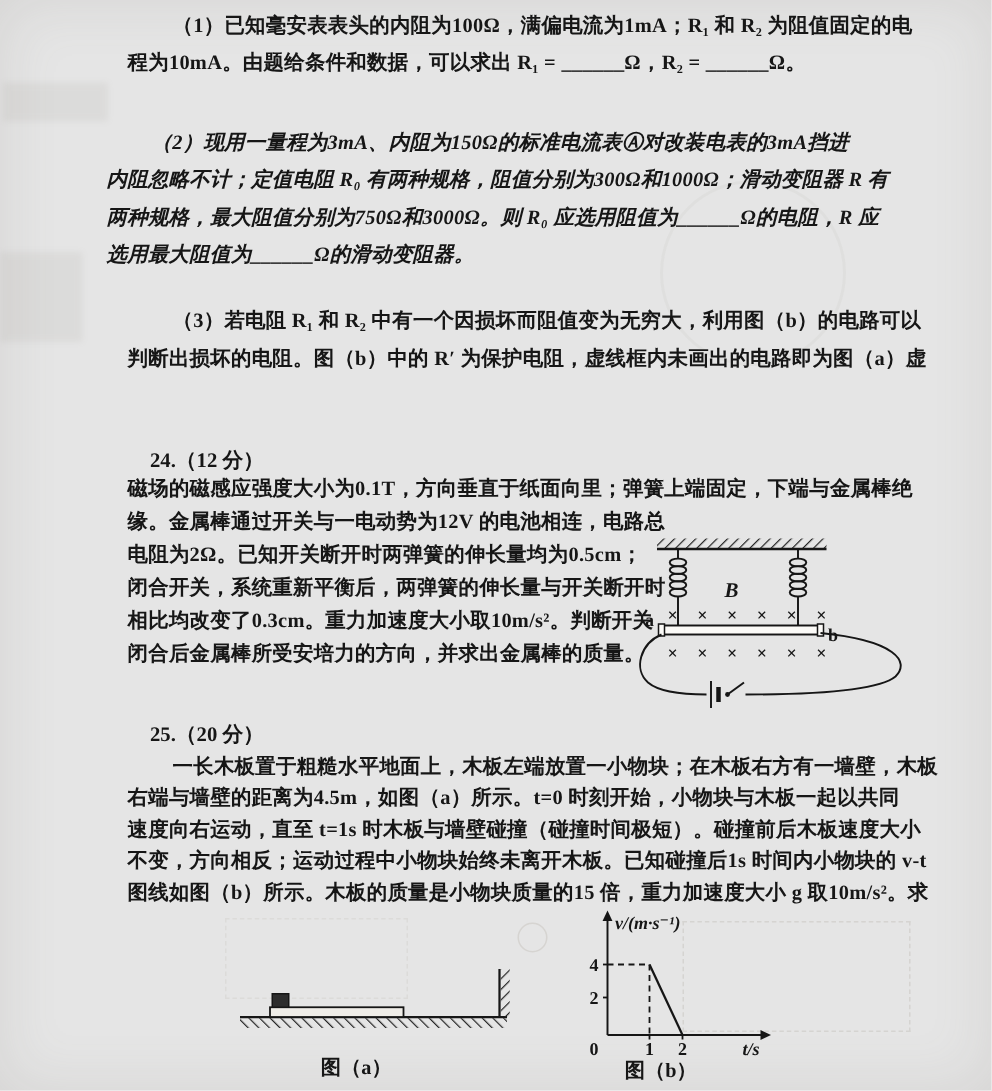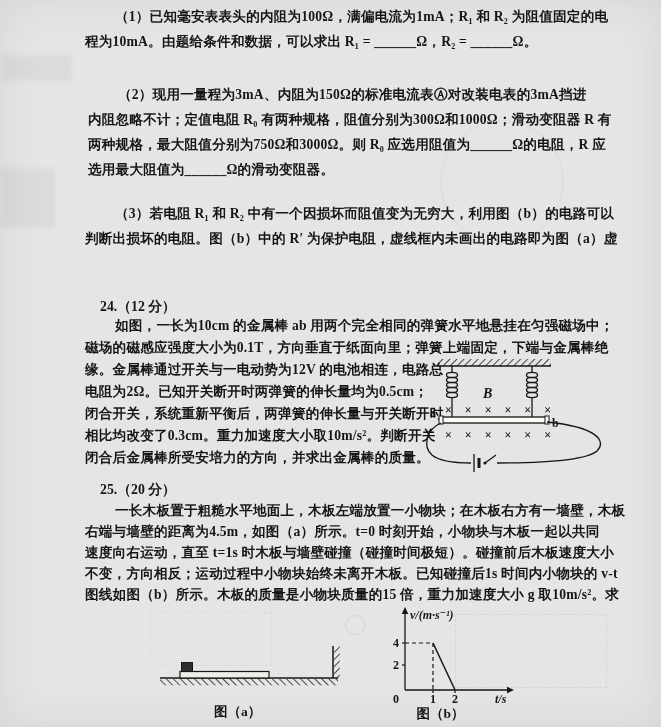--- a/index.html
+++ b/index.html
@@ -46,35 +46,34 @@
   <div class="ghost g-smudge" style="left:0px;top:168px;width:55px;height:60px;"></div>
   <div class="ghost g-box" style="left:455px;top:614px;width:150px;height:72px;"></div>
   <div class="ghost g-box" style="left:150px;top:612px;width:120px;height:52px;opacity:.2;"></div>
   <div class="ghost g-circle" style="left:345px;top:615px;width:18px;height:18px;"></div>
 
   <div class="para lh25" style="left:85px;top:4px;width:545px;">
     <div class="tl ind">（1）已知毫安表表头的内阻为100Ω，满偏电流为1mA；R₁ 和 R₂ 为阻值固定的电</div>
     <div class="tl">程为10mA。由题给条件和数据，可以求出 R₁ = ______Ω，R₂ = ______Ω。</div>
   </div>
 
-  <div class="para lh25" style="left:88px;top:82px;width:545px;">
+  <div class="para lh25" style="left:71px;top:82px;width:545px;font-style:italic;">
     <div class="tl ind">（2）现用一量程为3mA、内阻为150Ω的标准电流表Ⓐ对改装电表的3mA挡进</div>
     <div class="tl">内阻忽略不计；定值电阻 R₀ 有两种规格，阻值分别为300Ω和1000Ω；滑动变阻器 R 有</div>
     <div class="tl">两种规格，最大阻值分别为750Ω和3000Ω。则 R₀ 应选用阻值为______Ω的电阻，R 应</div>
     <div class="tl">选用最大阻值为______Ω的滑动变阻器。</div>
   </div>
 
   <div class="para lh25" style="left:85px;top:201px;width:545px;">
     <div class="tl ind">（3）若电阻 R₁ 和 R₂ 中有一个因损坏而阻值变为无穷大，利用图（b）的电路可以</div>
     <div class="tl">判断出损坏的电阻。图（b）中的 R′ 为保护电阻，虚线框内未画出的电路即为图（a）虚</div>
   </div>
 
   <div class="qnum" style="left:100px;top:298px;">24.（12 分）</div>
   <div class="para lh22" style="left:85px;top:315px;width:545px;">
-    <div class="tl ind">如图，一长为10cm 的金属棒 ab 用两个完全相同的弹簧水平地悬挂在匀强磁场中；</div>
     <div class="tl">磁场的磁感应强度大小为0.1T，方向垂直于纸面向里；弹簧上端固定，下端与金属棒绝</div>
     <div class="tl">缘。金属棒通过开关与一电动势为12V 的电池相连，电路总</div>
     <div class="tl">电阻为2Ω。已知开关断开时两弹簧的伸长量均为0.5cm；</div>
     <div class="tl">闭合开关，系统重新平衡后，两弹簧的伸长量与开关断开时</div>
     <div class="tl">相比均改变了0.3cm。重力加速度大小取10m/s²。判断开关</div>
     <div class="tl">闭合后金属棒所受安培力的方向，并求出金属棒的质量。</div>
   </div>
 
   <svg style="left:425px;top:355px;" width="195" height="122" viewBox="0 0 195 122">
     <defs>

